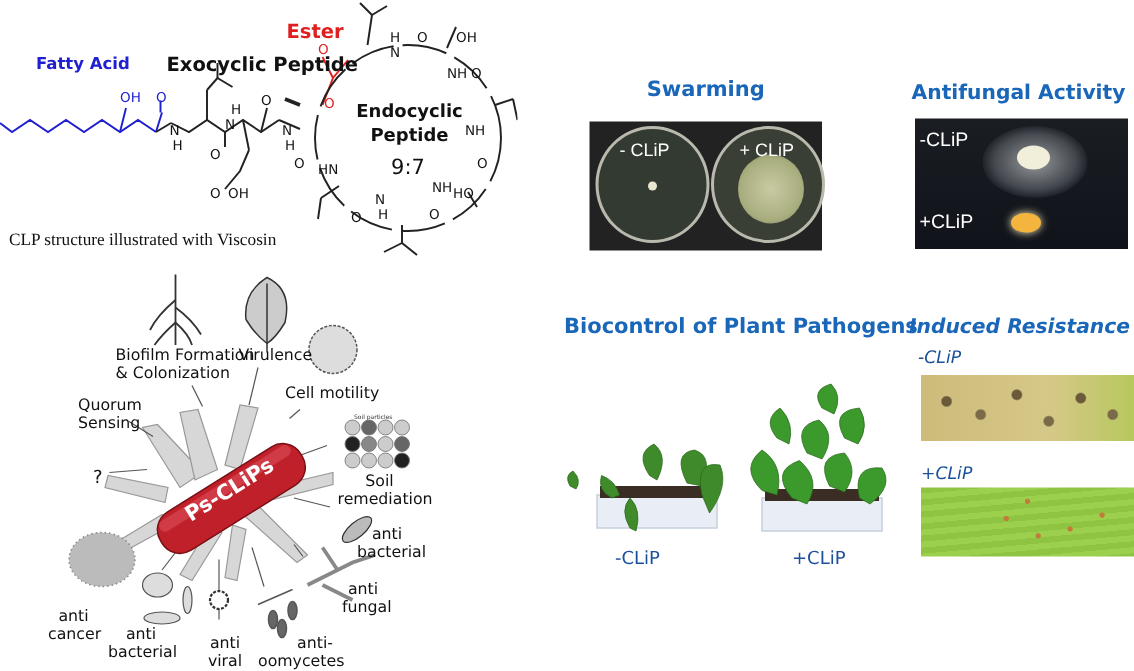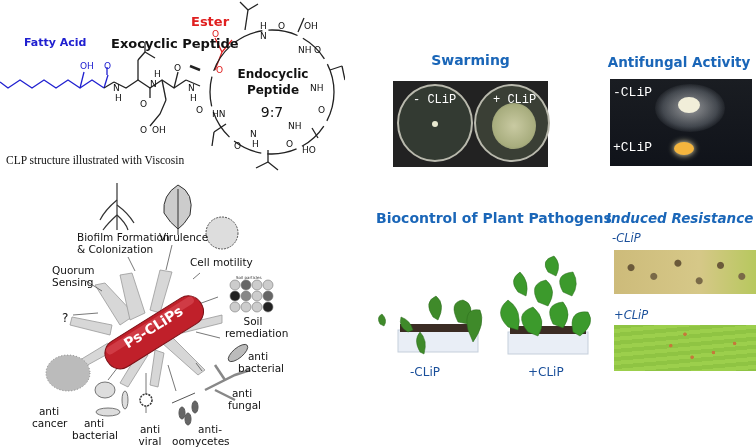--- a/index.html
+++ b/index.html
@@ -1,20 +1,20 @@
 <!DOCTYPE html>
 <html><head>
 <meta charset="utf-8">
 <style>
   html,body{margin:0;padding:0;background:#fff;}
   body{width:756px;height:447px;position:relative;overflow:hidden;font-family:"Liberation Sans",sans-serif;}
   .abs{position:absolute;}
   .lbl{font-family:"DejaVu Sans",sans-serif;font-size:10.5px;color:#111;line-height:12px;}
   .bt{font-family:"DejaVu Sans",sans-serif;font-weight:bold;color:#1a66b8;font-size:14px;white-space:nowrap;}
-  .wt{color:#fff;font-family:Liberation Mono, monospace;}
+  .wt{color:#fff;font-family:Liberation Sans, sans-serif;}
 </style>
 </head>
 <body>
 
 <div class="abs" style="left:0;top:0;width:345px;height:175px;">
   <svg width="345" height="175" style="position:absolute;left:0;top:0;">
 
     <polyline points="0,82 8,88 20,80 32,88 44,80 56,88 68,80 80,88 92,80 104,88" fill="none" stroke="#2020d0" stroke-width="1.3"></polyline>
     <line x1="80" y1="88" x2="84" y2="72" stroke="#2020d0" stroke-width="1.3"></line>
     <line x1="104" y1="88" x2="108" y2="75" stroke="#2020d0" stroke-width="1.3"></line>
@@ -68,21 +68,21 @@
   <span class="abs lbl" style="left:212px;top:28px;font-size:9px;color:#e02020;">O</span>
   <span class="abs lbl" style="left:260px;top:20px;font-size:9px;">H</span>
   <span class="abs lbl" style="left:260px;top:30px;font-size:9px;">N</span>
   <span class="abs lbl" style="left:278px;top:20px;font-size:9px;">O</span>
   <span class="abs lbl" style="left:304px;top:20px;font-size:9px;">OH</span>
   <span class="abs lbl" style="left:298px;top:44px;font-size:9px;">NH</span>
   <span class="abs lbl" style="left:314px;top:44px;font-size:9px;">O</span>
   <span class="abs lbl" style="left:310px;top:82px;font-size:9px;">NH</span>
   <span class="abs lbl" style="left:318px;top:104px;font-size:9px;">O</span>
   <span class="abs lbl" style="left:288px;top:120px;font-size:9px;">NH</span>
-  <span class="abs lbl" style="left:302px;top:144px;font-size:9px;">HO</span>
+  <span class="abs lbl" style="left:302px;top:124px;font-size:9px;">HO</span>
   <span class="abs lbl" style="left:286px;top:138px;font-size:9px;">O</span>
   <span class="abs lbl" style="left:250px;top:128px;font-size:9px;">N</span>
   <span class="abs lbl" style="left:252px;top:138px;font-size:9px;">H</span>
   <span class="abs lbl" style="left:234px;top:140px;font-size:9px;">O</span>
   <span class="abs lbl" style="left:212px;top:108px;font-size:9px;">HN</span>
   <span class="abs lbl" style="left:196px;top:104px;font-size:9px;">O</span>
 
   <span class="abs" style="left:24px;top:36px;font-family:'DejaVu Sans',sans-serif;font-weight:bold;font-size:11px;color:#2020d0;white-space:nowrap;">Fatty Acid</span>
   <span class="abs" style="left:111px;top:36px;font-family:'DejaVu Sans',sans-serif;font-weight:bold;font-size:13px;color:#111;white-space:nowrap;">Exocyclic Peptide</span>
   <span class="abs" style="left:191px;top:14px;font-family:'DejaVu Sans',sans-serif;font-weight:bold;font-size:13px;color:#e02020;">Ester</span>

